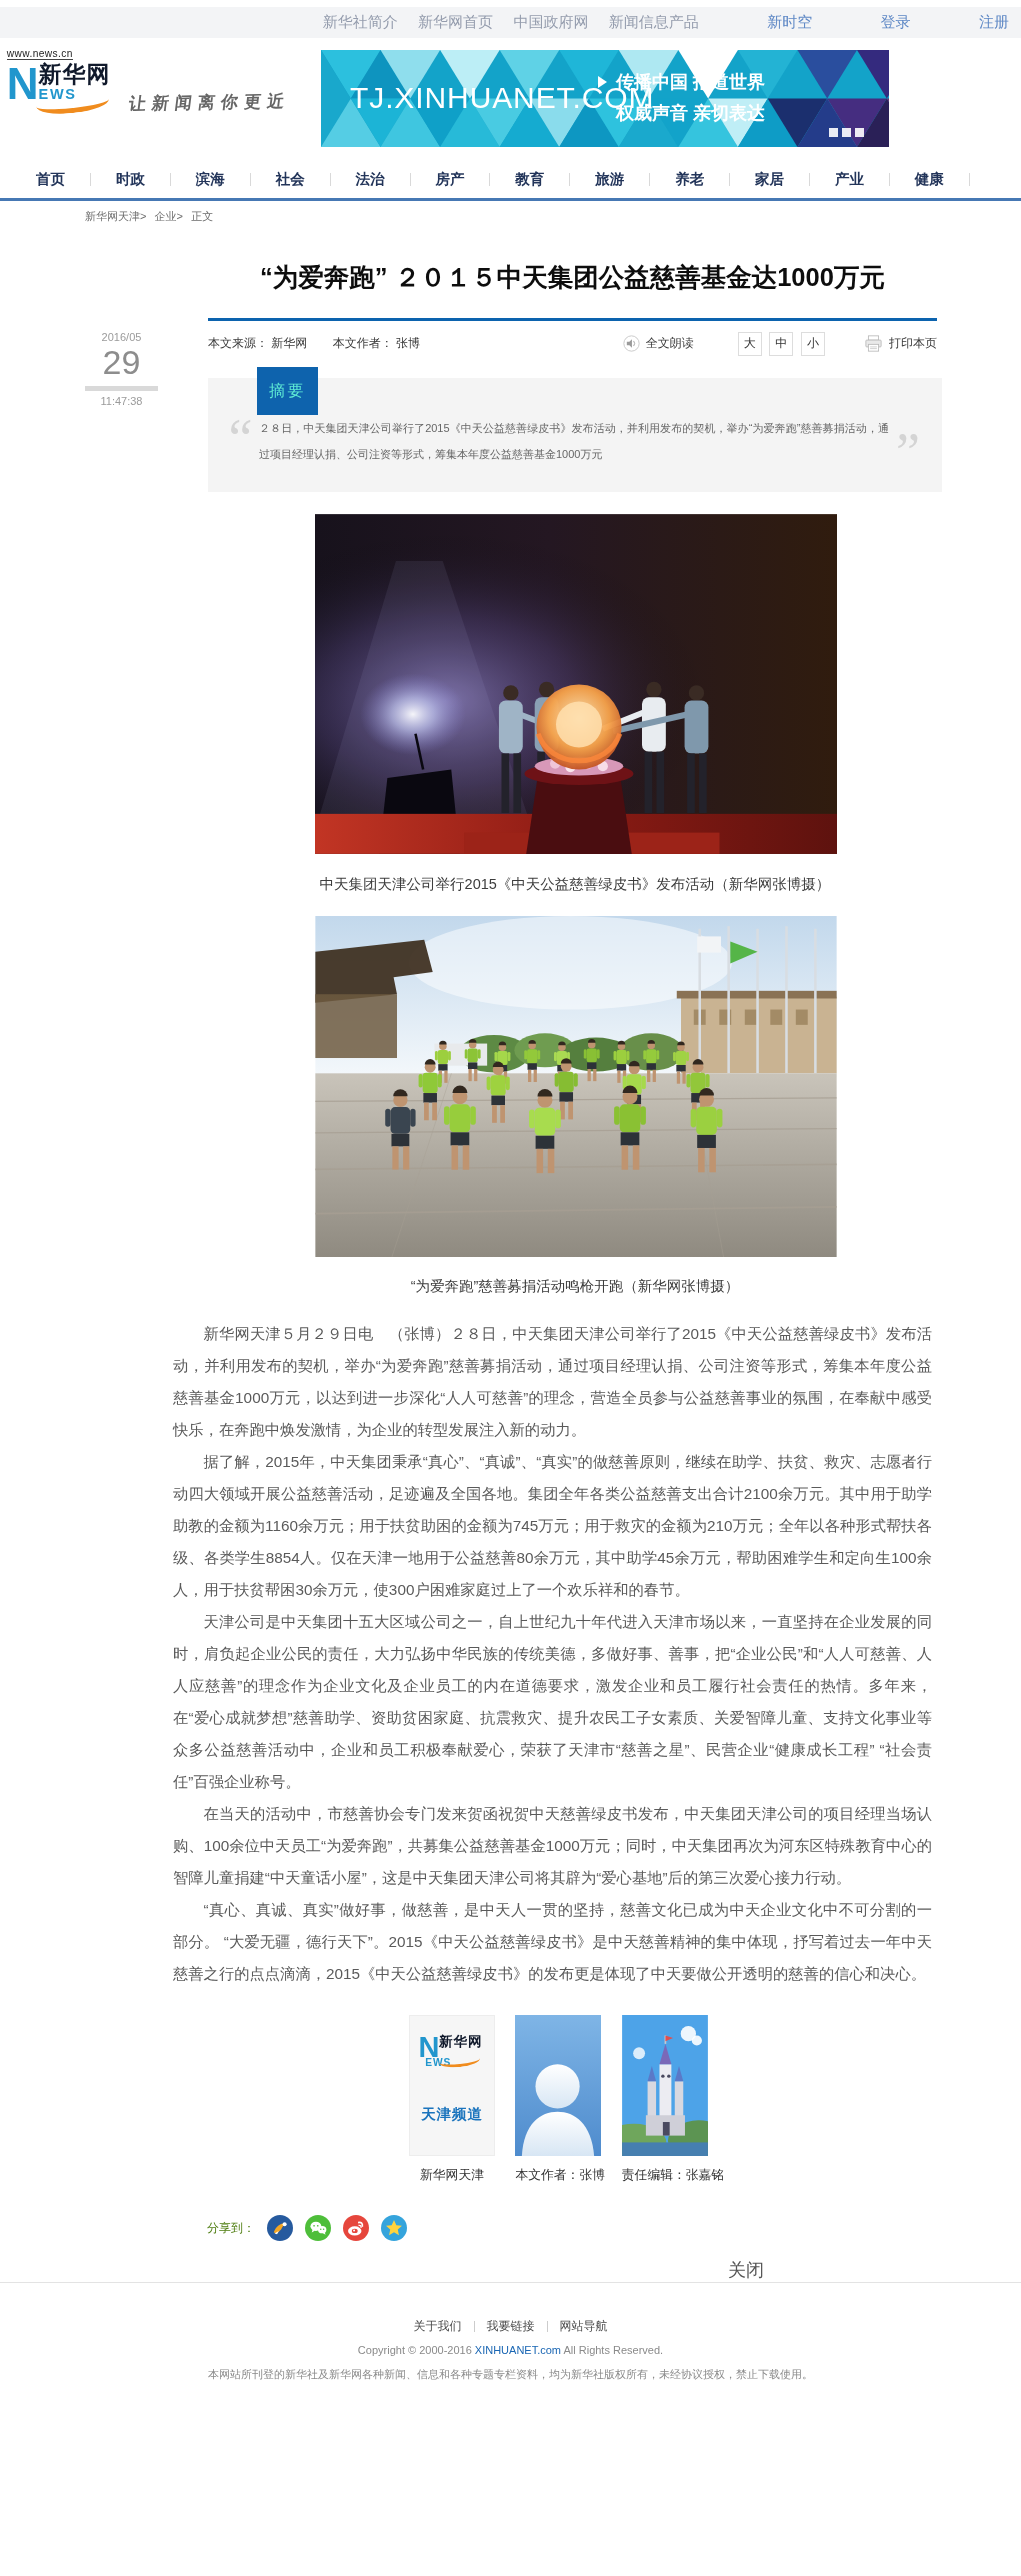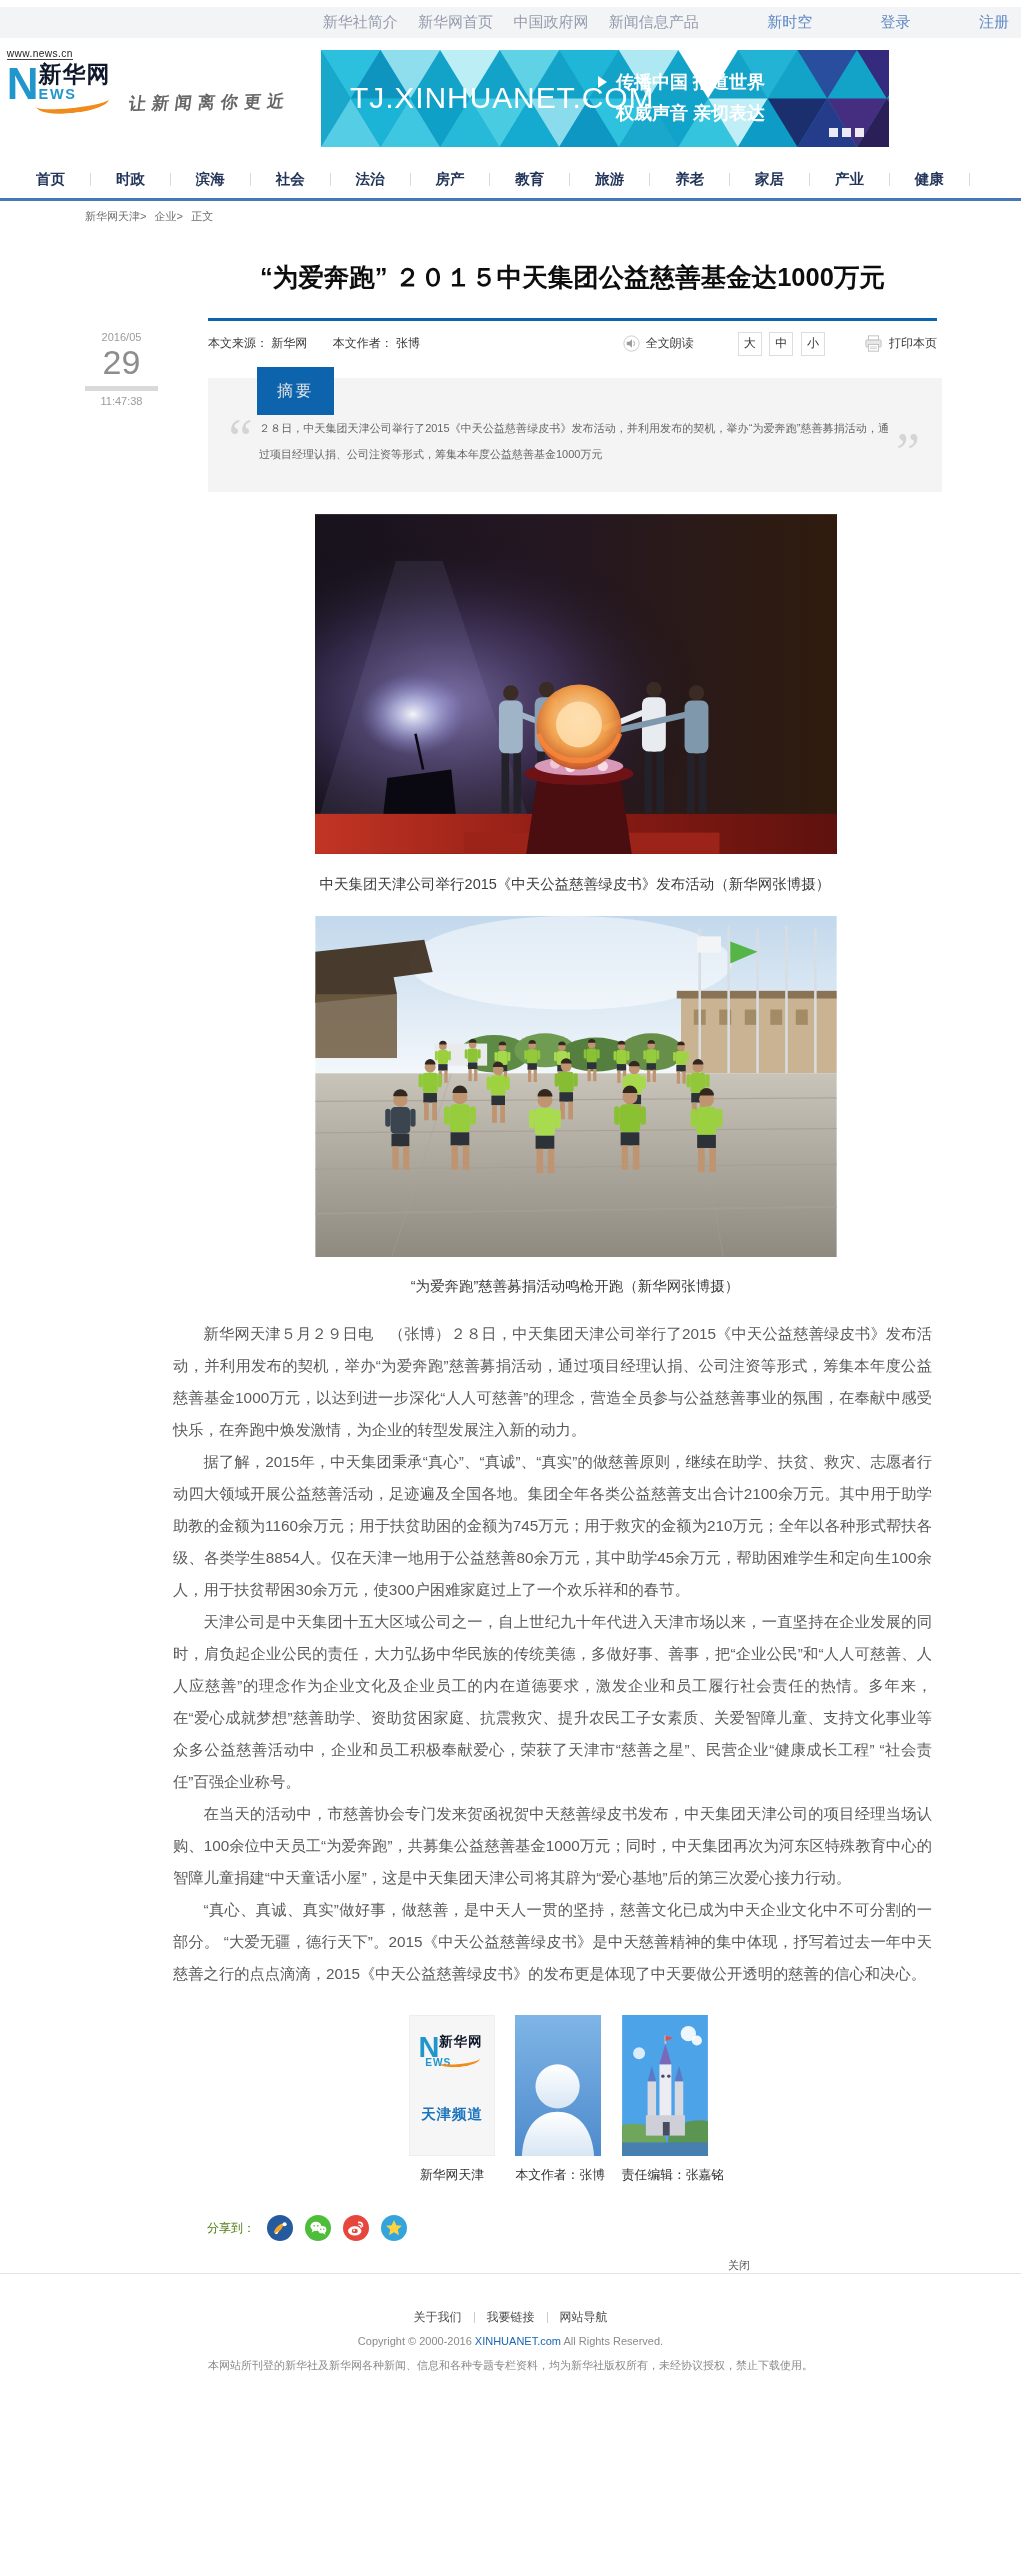--- a/index.html
+++ b/index.html
@@ -49,21 +49,21 @@
   .title-divider{margin:17px 0 0 208px;width:729px;height:3.4px;background:#0c63ae;}
   .meta-row{margin:10.2px 0 0 208px;width:729px;display:flex;align-items:center;font-size:12px;color:#3a3a3a;}
   .meta-left span{margin-right:22px;}
   .meta-right{margin-left:auto;display:flex;align-items:center;}
   .meta-btn{display:flex;align-items:center;gap:6px;color:#3a3a3a;}
   .fs-group{display:flex;gap:7.7px;margin:0 39px 0 44px;}
   .fs-box{width:22px;height:22px;border:0.9px solid #ddd;background:#fff;display:flex;align-items:center;justify-content:center;font-size:12px;color:#333;}
 
   
   .abstract{margin:22px 0 0 208px;width:734px;box-sizing:border-box;background:#f4f4f4;position:relative;padding:37px 53px 25.5px 51px;}
-  .abstract-tab{position:absolute;left:49px;top:-10.2px;width:77px;height:48px;background:#0e63ad;color:#e5e5e5;font-size:16px;display:flex;align-items:center;justify-content:center;letter-spacing:2.6px;}
+  .abstract-tab{position:absolute;left:49px;top:-10.2px;width:61px;height:48px;background:#0e63ad;color:#5eead4;font-size:16px;display:flex;align-items:center;justify-content:center;letter-spacing:2.6px;}
   .quote-mark{position:absolute;font-family:"Liberation Serif","DejaVu Serif",serif;font-size:54px;color:#d4d4d4;line-height:1;}
   .quote-open::before{content:"\201C";}
   .quote-close::before{content:"\201D";}
   .quote-open{left:20.4px;top:34px;}
   .quote-close{right:22px;bottom:13.6px;}
   .abstract-text{font-size:11px;color:#666;line-height:26px;text-align:justify;}
 
   
   .photo{margin:22px 0 0 315px;width:522px;font-size:0;line-height:0;}
   .fig-caption{margin:20.4px 0 8.5px 208px;width:734px;text-align:center;font-size:14.5px;color:#3d3d3d;}
@@ -85,21 +85,21 @@
   .mini-swoosh{position:absolute;left:29px;top:22px;width:41px;height:10.2px;border-bottom:3.4px solid #f08c1e;border-radius:50%;transform:rotate(-6deg);}
   .mini-channel{margin-top:13.6px;color:#1b74bd;font-size:14.5px;font-weight:bold;letter-spacing:0.9px;}
   .card2-img{background:linear-gradient(180deg,#7fb5e6 0%,#4e8bcd 100%);}
   .card2-img svg{position:absolute;left:0;bottom:0;}
 
   
   .share-row{margin:31px 0 0 207px;display:flex;align-items:center;gap:12px;}
   .share-label{font-size:12px;color:#4d7c0f;}
   .share-icon{width:26px;height:26px;border-radius:50%;display:block;}
 
-  .close-link{margin-top:17px;padding-left:728px;font-size:11px;color:#555;}
+  .close-link{margin-top:17px;padding-left:728px;font-size:18px;color:#555;}
 
   
   .footer{border-top:0.9px solid #e3e3e3;padding-top:31px;text-align:center;color:#8a8a8a;font-size:11px;line-height:24px;}
   .footer-links{color:#4a4a4a;font-size:12px;display:flex;justify-content:center;align-items:center;gap:12px;}
   .footer-links a{color:#4a4a4a;}
   .footer-links .fsep{width:0.9px;height:11px;background:#ccc;display:inline-block;}
   .site-link{color:#1a66b3;}
   .footer-disclaimer{white-space:nowrap;}
 </style>
 </head>

